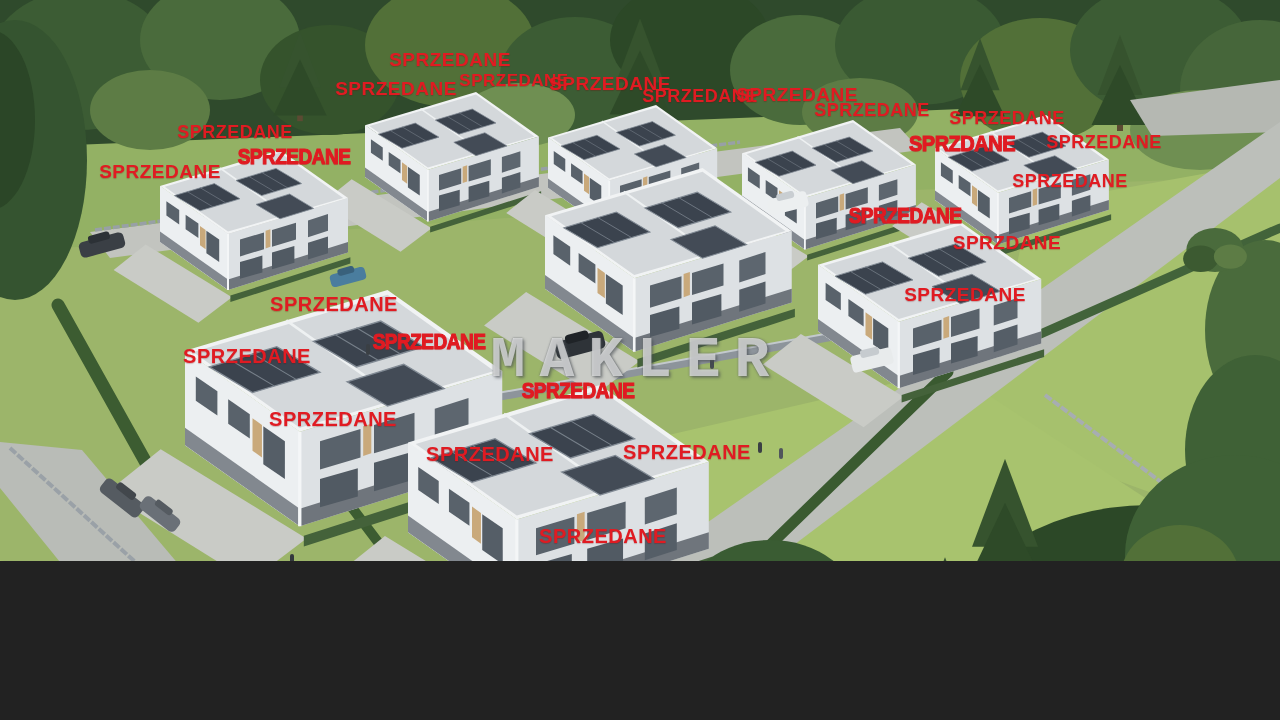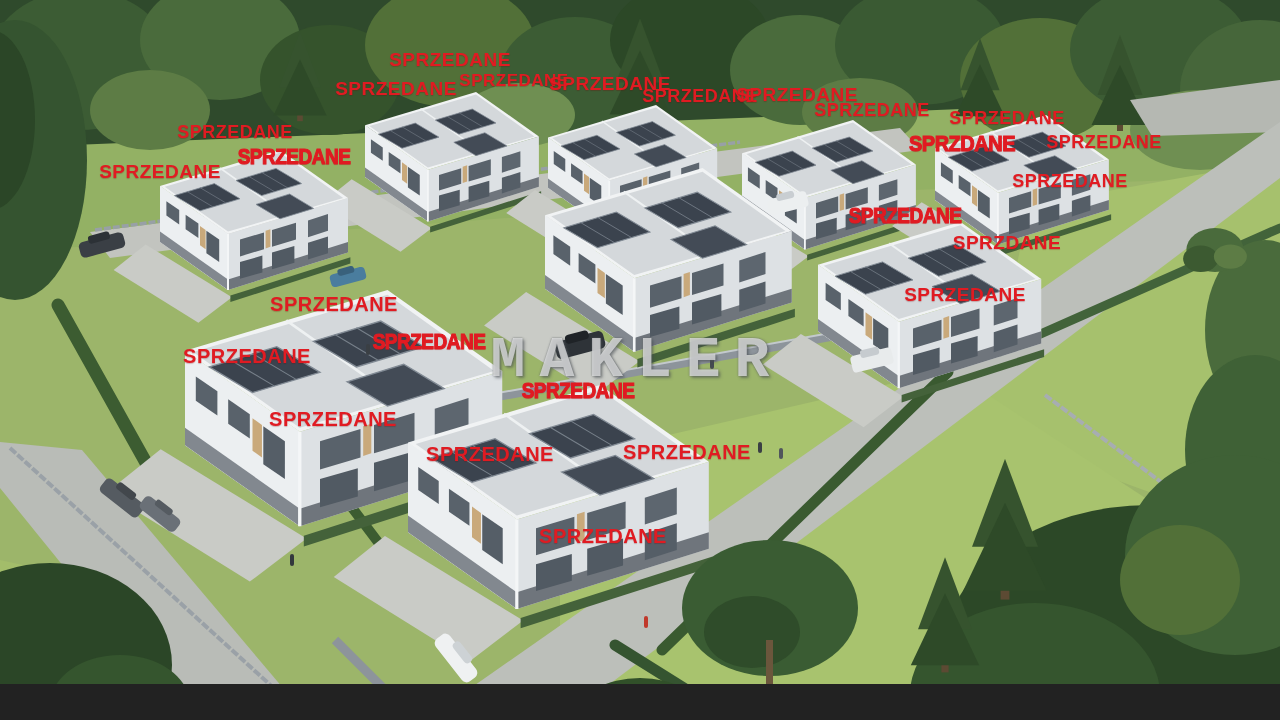--- a/index.html
+++ b/index.html
@@ -1,16 +1,16 @@
 <!DOCTYPE html>
 <html><head>
 <meta charset="utf-8">
 <style>
   html,body{margin:0;padding:0;background:#222;}
-  .stage{position:relative;width:1280px;height:684px;overflow:hidden;
+  .stage{position:relative;width:1280px;height:561px;overflow:hidden;
          font-family:"Liberation Sans",sans-serif;}
   .stage svg{position:absolute;left:0;top:0;}
   #labels{position:absolute;left:0;top:0;width:1280px;height:720px;pointer-events:none;}
   .sold{position:absolute;transform:translate(-50%,-50%);
         font-weight:700;letter-spacing:.5px;white-space:nowrap;
         font-family:"Liberation Sans",sans-serif;
         text-shadow:0 1px 1px rgba(120,0,0,.25);}
   .sold.b{font-weight:700;letter-spacing:-.5px;transform:translate(-50%,-50%) scaleY(1.12);
           -webkit-text-stroke:1px currentColor;}
   .watermark{position:absolute;left:637px;top:360px;transform:translate(-50%,-50%);

